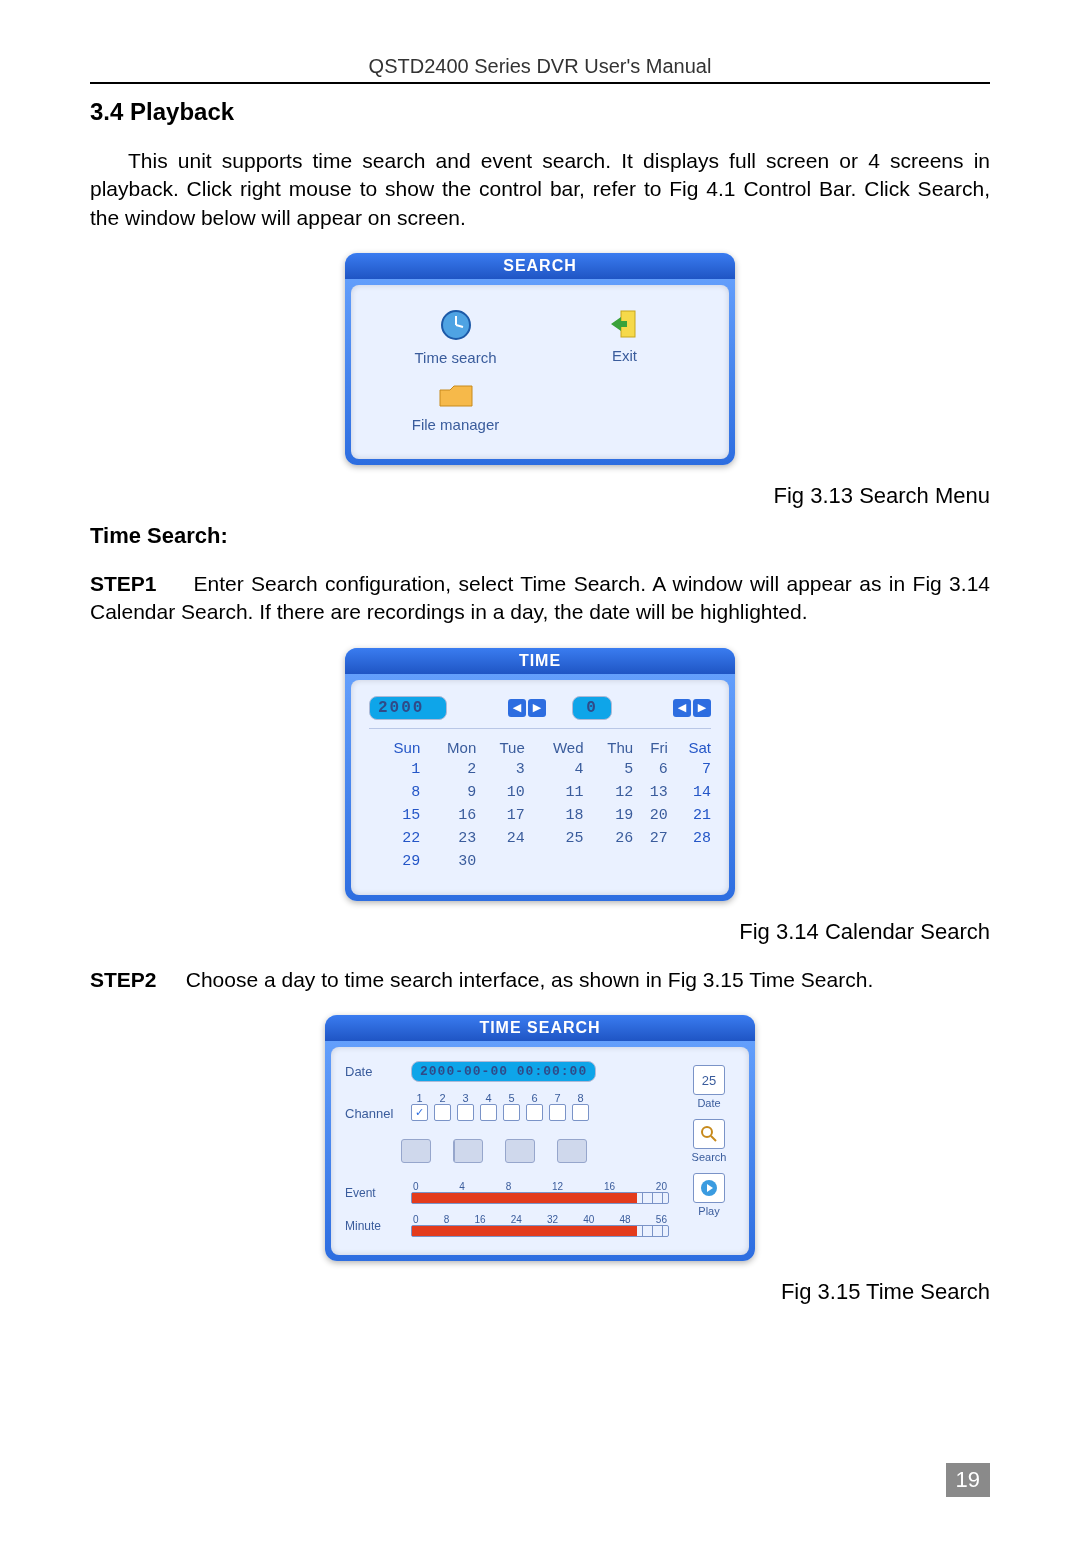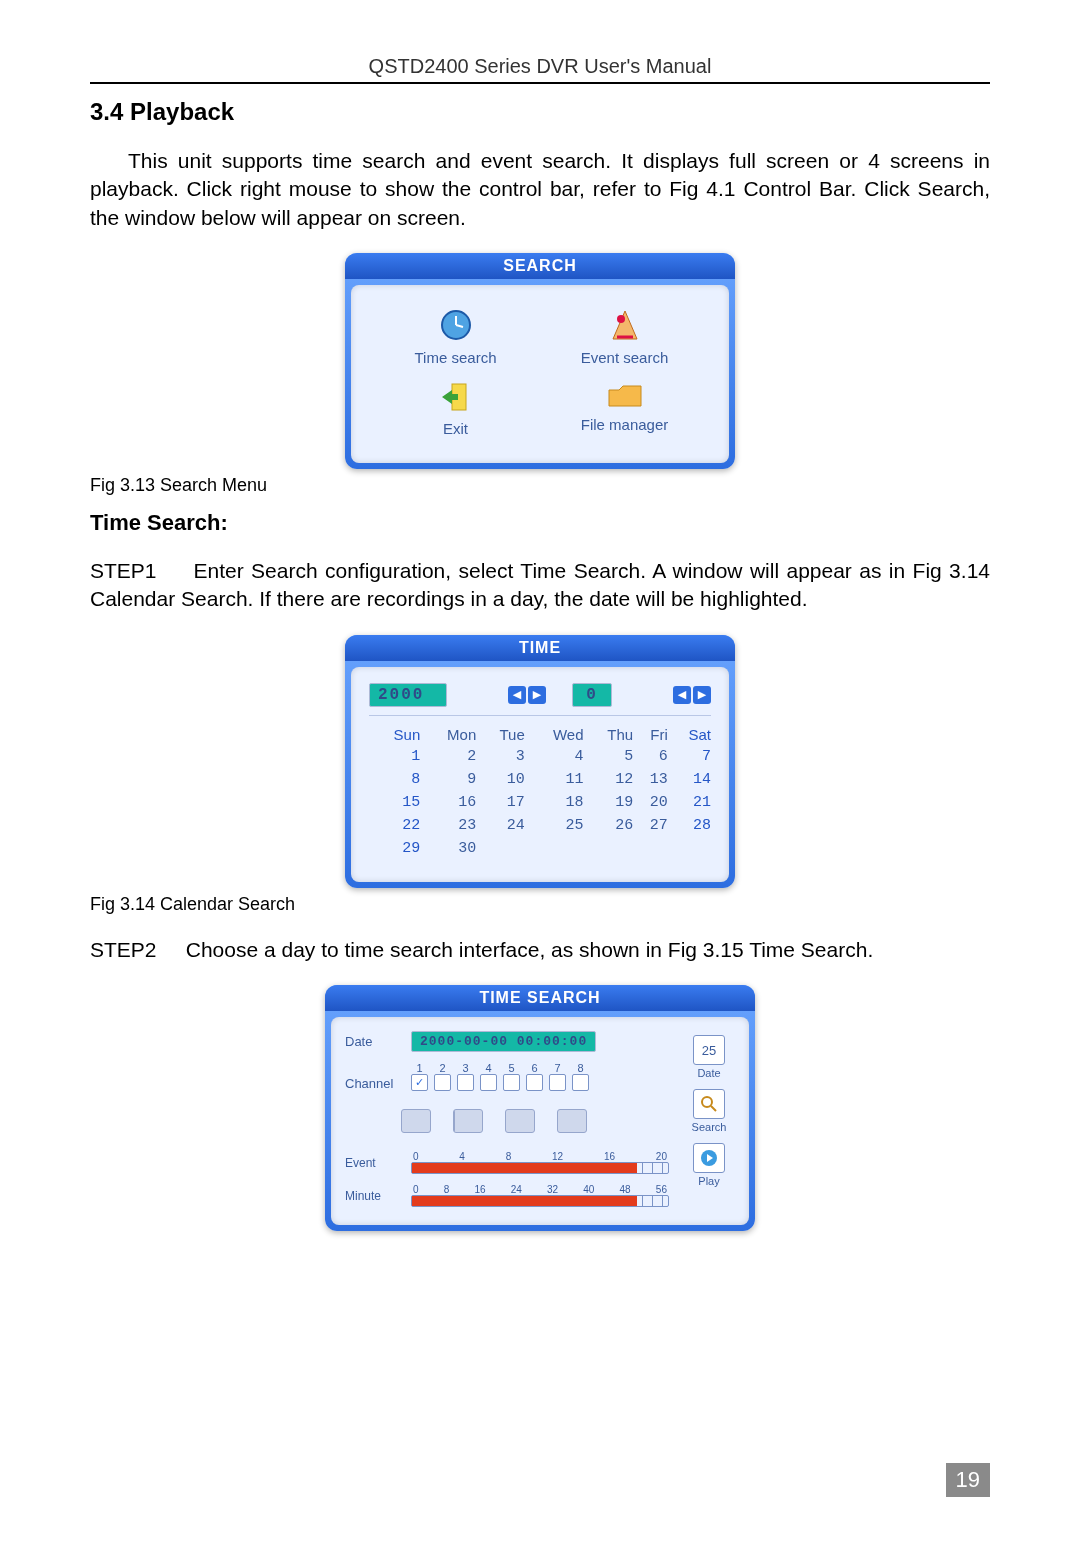--- a/index.html
+++ b/index.html
@@ -37,25 +37,25 @@
     font-size: 21px;
     line-height: 1.35;
     text-align: justify;
   }
   .indent { text-indent: 38px; }
   .subhead {
     font-size: 22px;
     font-weight: bold;
     margin: 14px 0 4px 0;
   }
-  .step { font-weight: normal; margin-top: 27px; }
+  .step { font-weight: bold; margin-top: 27px; }
   .caption {
-    text-align: left;
-    font-size: 18px;
-    margin: 6px 0 8px 0;
+    text-align: right;
+    font-size: 22px;
+    margin: 18px 0 8px 0;
   }
   .page-num {
     position: absolute;
     right: 90px;
     bottom: 40px;
     background: #8a8a8a;
     color: #fff;
     padding: 4px 10px;
     font-size: 22px;
   }
@@ -104,26 +104,26 @@
   .time-body { padding: 16px 18px 22px 18px; }
   .year-row {
     display: flex;
     align-items: center;
     gap: 6px;
     padding-bottom: 8px;
     border-bottom: 1px solid #b9c7e6;
     margin-bottom: 8px;
   }
   .lcd {
-    background: #14b8a6;
+    background: #0ea5e9;
     color: #304a88;
     font-family: "Courier New", monospace;
     font-weight: bold;
     border: 1px solid #aeb9d6;
-    border-radius: 2px;
+    border-radius: 8px;
     padding: 2px 8px;
     letter-spacing: 2px;
   }
   .nav-btns { display: flex; gap: 2px; }
   .nav-btn {
     width: 18px; height: 18px;
     background: #2d6de0;
     border-radius: 3px;
     display: flex; align-items: center; justify-content: center;
     color: #fff; font-size: 11px; line-height: 1;
@@ -227,28 +227,20 @@
       <div class="search-grid">
         <div class="menu-item">
           <svg width="36" height="36" viewBox="0 0 36 36">
             <circle cx="18" cy="18" r="14" fill="#4fa3e3" stroke="#1d5aa8" stroke-width="2"></circle>
             <line x1="18" y1="18" x2="18" y2="9" stroke="#fff" stroke-width="2"></line>
             <line x1="18" y1="18" x2="25" y2="20" stroke="#fff" stroke-width="2"></line>
           </svg>
           <span>Time search</span>
         </div>
         <div class="menu-item">
-          <svg width="36" height="36" viewBox="0 0 36 36">
-            <path d="M18 4 L30 32 L6 32 Z" fill="#f4b76b" stroke="#c06a1d" stroke-width="1"></path>
-            <path d="M10 30 L26 30" stroke="#d14" stroke-width="3"></path>
-            <circle cx="14" cy="12" r="4" fill="#d14"></circle>
-          </svg>
-          <span>Event search</span>
-        </div>
-        <div class="menu-item">
           <svg width="36" height="34" viewBox="0 0 36 34">
             <rect x="14" y="4" width="14" height="26" fill="#f6d94a" stroke="#c7a61c"></rect>
             <path d="M4 17 L14 10 L14 14 L20 14 L20 20 L14 20 L14 24 Z" fill="#3aa23a"></path>
           </svg>
           <span>Exit</span>
         </div>
         <div class="menu-item">
           <svg width="36" height="30" viewBox="0 0 36 30">
             <path d="M2 10 L2 26 L34 26 L34 6 L16 6 L12 10 Z" fill="#f6b94a" stroke="#c78a1c"></path>
           </svg>
@@ -462,15 +454,16 @@
             <svg width="18" height="18" viewBox="0 0 18 18">
                 <circle cx="9" cy="9" r="8" fill="#3a9be0"></circle>
                 <path d="M7 5 L13 9 L7 13 Z" fill="#fff"></path>
               </svg>
           </div>
           <span>Play</span>
         </div>
       </div>
     </div>
   </div>
+  <div class="caption">Fig 3.15 Time Search</div>
 
   <div class="page-num">19</div>
 </div>
 
 </body></html>

